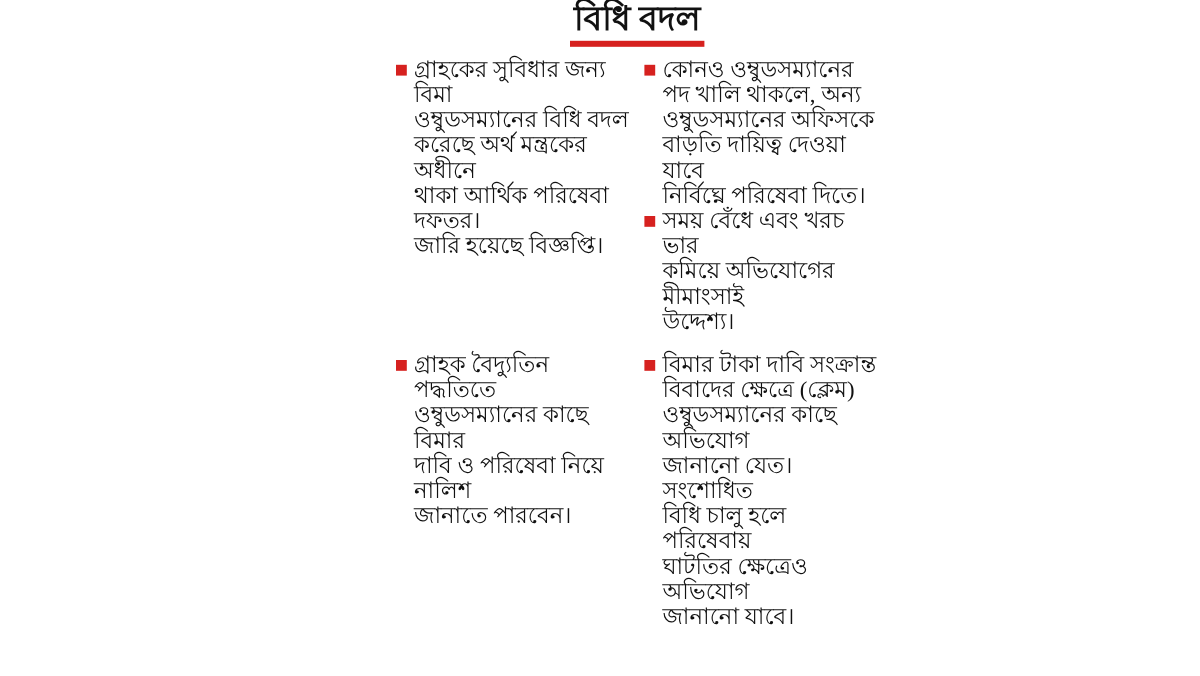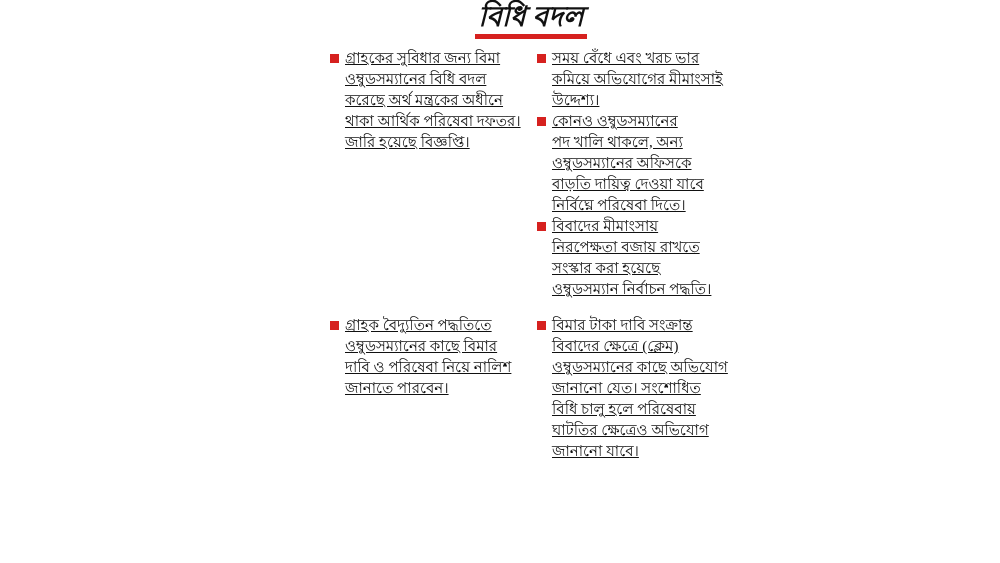--- a/index.html
+++ b/index.html
@@ -13,21 +13,21 @@
     font-family: "Liberation Serif", "DejaVu Serif", serif;
     color: var(--ink);
   }
   .content {
     position: absolute;
     left: 330px; top: 0;
     width: 402px;
   }
   section { display: block; }
   .title-wrap { text-align: center; margin: 0; padding-top: 2px; }
-  .title-inner { display: inline-block; font-style: italic; }
+  .title-inner { display: inline-block; }
   .section-title {
     margin: 0;
     font-size: 28px;
     line-height: 30px;
     font-weight: bold;
     letter-spacing: 0;
     padding: 0 3px;
     white-space: nowrap;
   }
   .title-underline {
@@ -37,25 +37,24 @@
   }
   .columns {
     display: flex;
     gap: 12px;
     margin-top: 9px;
   }
   .col { width: 195px; flex: 0 0 195px; }
   .item {
     position: relative;
     padding-left: 15px;
-    font-size: 15px;
+    font-size: 19px;
     line-height: 21px;
     white-space: pre-line;
     text-align: left;
-    text-decoration: underline;
   }
   .bullet {
     position: absolute;
     left: 0; top: 6px;
     width: 9px; height: 9px;
     background: var(--accent);
   }
   .section-gap { margin-top: 15px; }
 </style>
 </head>
@@ -72,32 +71,28 @@
     </div>
     <div class="columns">
       <div class="col">
           <div class="item"><span class="bullet"></span><span class="item-text">গ্রাহকের সুবিধার জন্য বিমা
 ওম্বুডসম্যানের বিধি বদল
 করেছে অর্থ মন্ত্রকের অধীনে
 থাকা আর্থিক পরিষেবা দফতর।
 জারি হয়েছে বিজ্ঞপ্তি।</span></div>
         </div>
       <div class="col">
-          <div class="item"><span class="bullet"></span><span class="item-text">সময় বেঁধে এবং খরচ ভার
-কমিয়ে অভিযোগের মীমাংসাই
-উদ্দেশ্য।</span></div>
           <div class="item"><span class="bullet"></span><span class="item-text">কোনও ওম্বুডসম্যানের
 পদ খালি থাকলে, অন্য
 ওম্বুডসম্যানের অফিসকে
 বাড়তি দায়িত্ব দেওয়া যাবে
 নির্বিঘ্নে পরিষেবা দিতে।</span></div>
-          <div class="item"><span class="bullet"></span><span class="item-text">বিবাদের মীমাংসায়
-নিরপেক্ষতা বজায় রাখতে
-সংস্কার করা হয়েছে
-ওম্বুডসম্যান নির্বাচন পদ্ধতি।</span></div>
+          <div class="item"><span class="bullet"></span><span class="item-text">সময় বেঁধে এবং খরচ ভার
+কমিয়ে অভিযোগের মীমাংসাই
+উদ্দেশ্য।</span></div>
         </div>
     </div>
   </section>
 
   <section class="section-gap">
     <div class="columns">
       <div class="col">
           <div class="item"><span class="bullet"></span><span class="item-text">গ্রাহক বৈদ্যুতিন পদ্ধতিতে
 ওম্বুডসম্যানের কাছে বিমার
 দাবি ও পরিষেবা নিয়ে নালিশ

